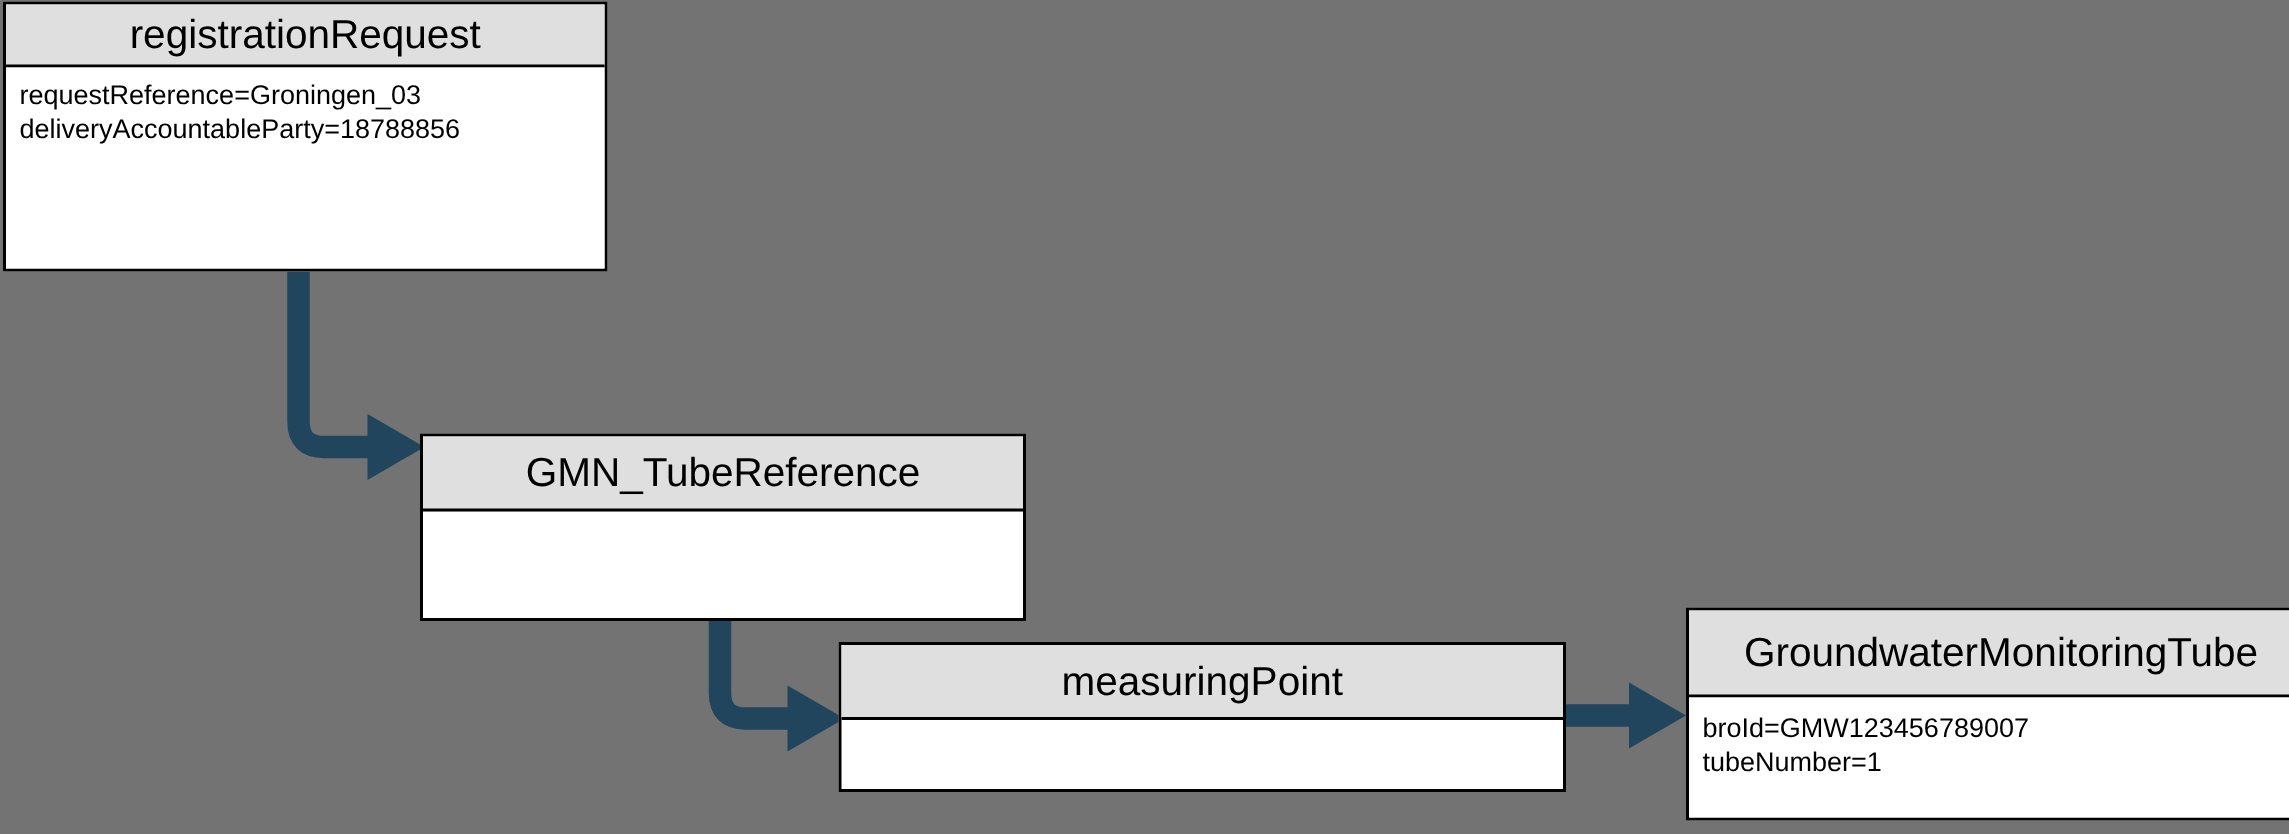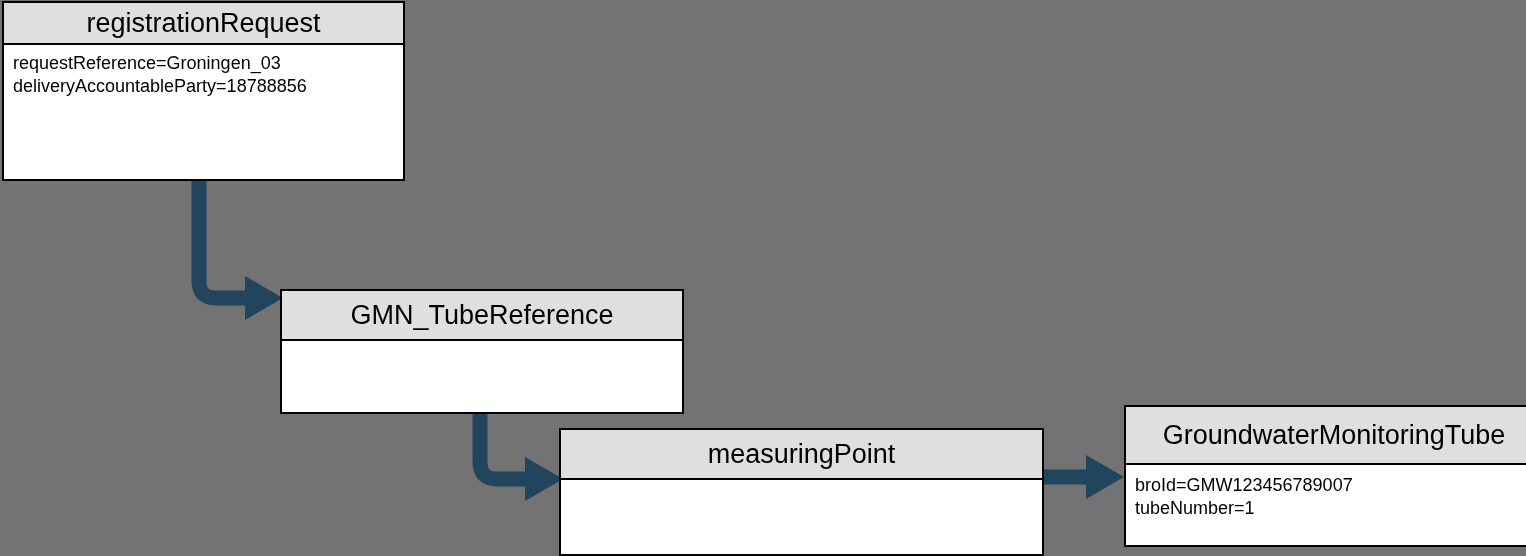--- a/index.html
+++ b/index.html
@@ -55,21 +55,21 @@
     overflow: hidden;
   }
 
   
   #box-registration-request { left: 2px;    top: 1px;   width: 403px; height: 180px; }
   #box-registration-request > .uml-box-header { height: 42px; }
 
   #box-gmn-tube-reference   { left: 280px;  top: 243px; width: 404px; height: 125px; margin-top: 46px; }
   #box-gmn-tube-reference > .uml-box-header { height: 50px; }
 
-  #box-measuring-point      { left: 559px;  top: 428px; width: 485px; height: 128px; }
+  #box-measuring-point      { left: 559px;  top: 428px; width: 485px; height: 100px; }
   #box-measuring-point > .uml-box-header { height: 50px; }
 
   #box-groundwater-monitoring-tube { left: 1124px; top: 405px; width: 420px; height: 142px; }
   #box-groundwater-monitoring-tube > .uml-box-header { height: 58px; }
   #box-groundwater-monitoring-tube > .uml-box-body { padding-top: 9px; }
 
   
   .connector-layer {
     position: absolute;
     left: 0;

